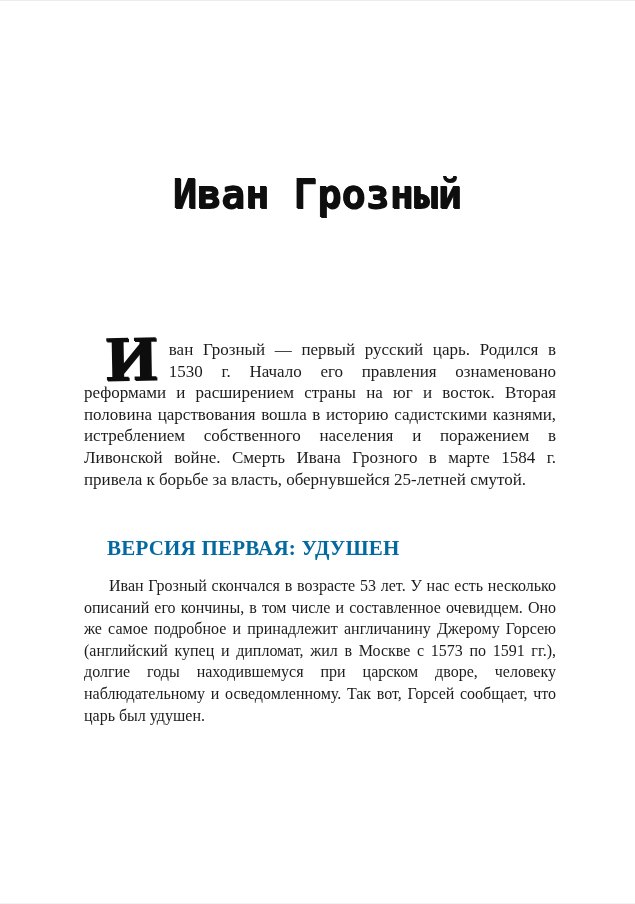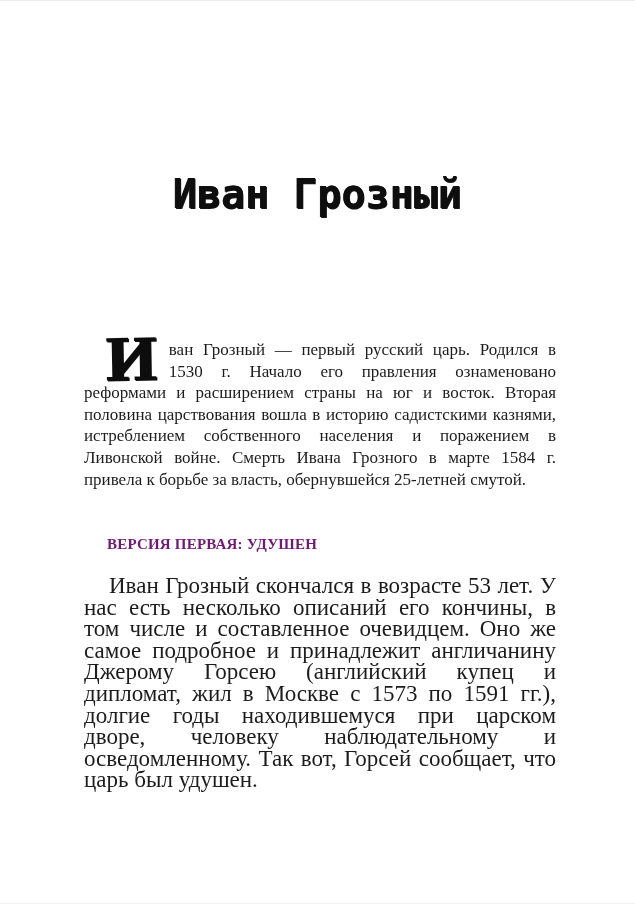--- a/index.html
+++ b/index.html
@@ -52,32 +52,32 @@
     line-height: 44px;
     margin: -1px 10px 0 20px;
     color: #0d0d0d;
     text-shadow: 1px 1px 0 #101010;
     transform: rotate(-1deg);
   }
   .section-heading {
     position: absolute;
     left: 107px;
     top: 535px;
-    font-size: 15px;
+    font-size: 21px;
     font-weight: 700;
     letter-spacing: 0.2px;
-    color: #701a75;
+    color: #0369a1;
     white-space: nowrap;
   }
   .body-text {
     position: absolute;
     left: 84px;
     width: 472px;
     top: 574px;
-    font-size: 23px;
+    font-size: 16px;
     line-height: 21.6px;
     text-align: justify;
     hyphens: auto;
     -webkit-hyphens: auto;
   }
   .body-text p {
     margin: 0;
     text-indent: 25px;
   }
 </style>

